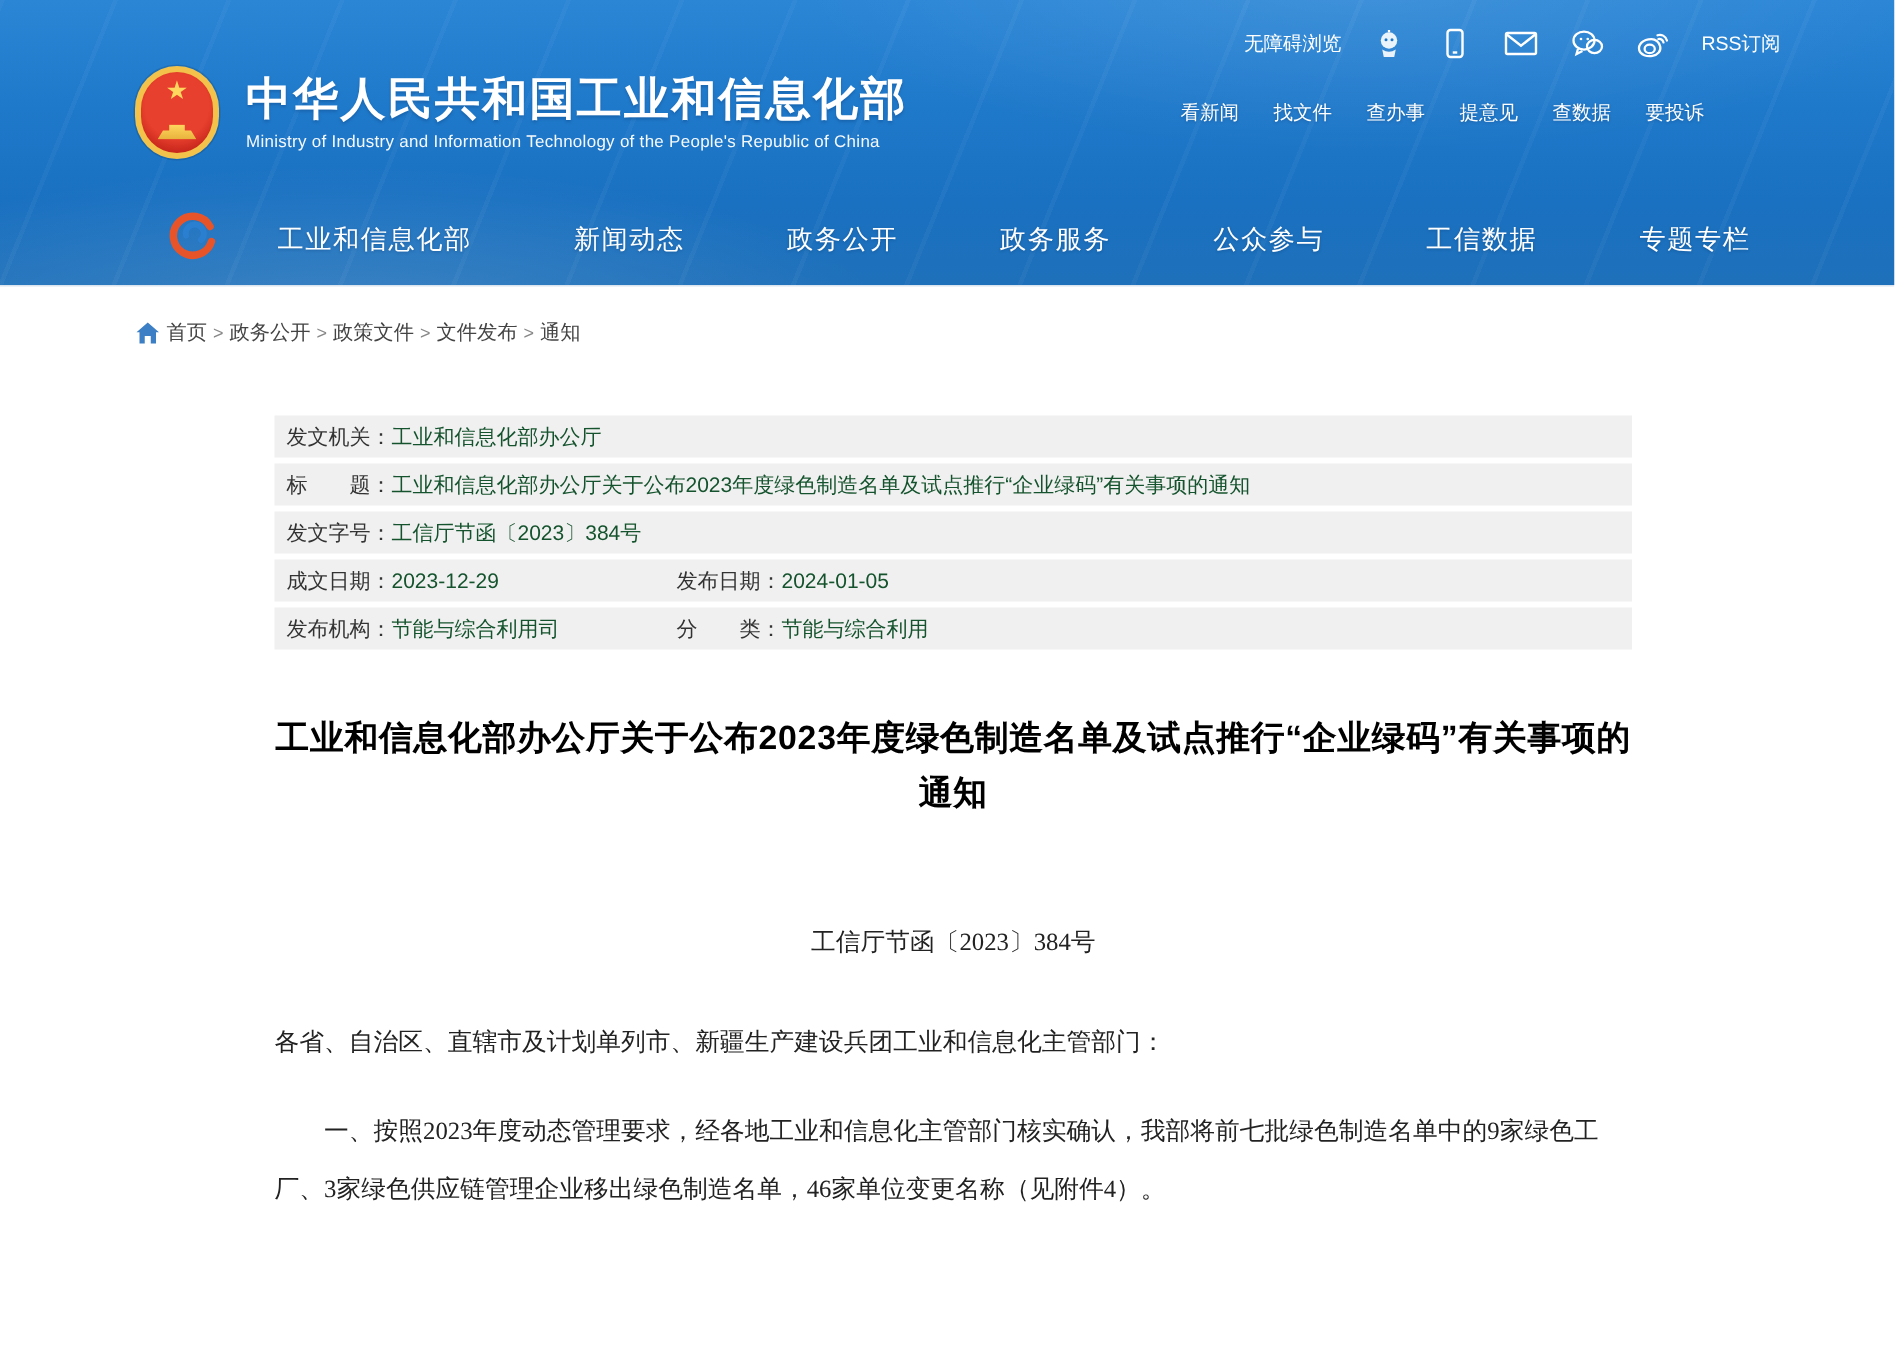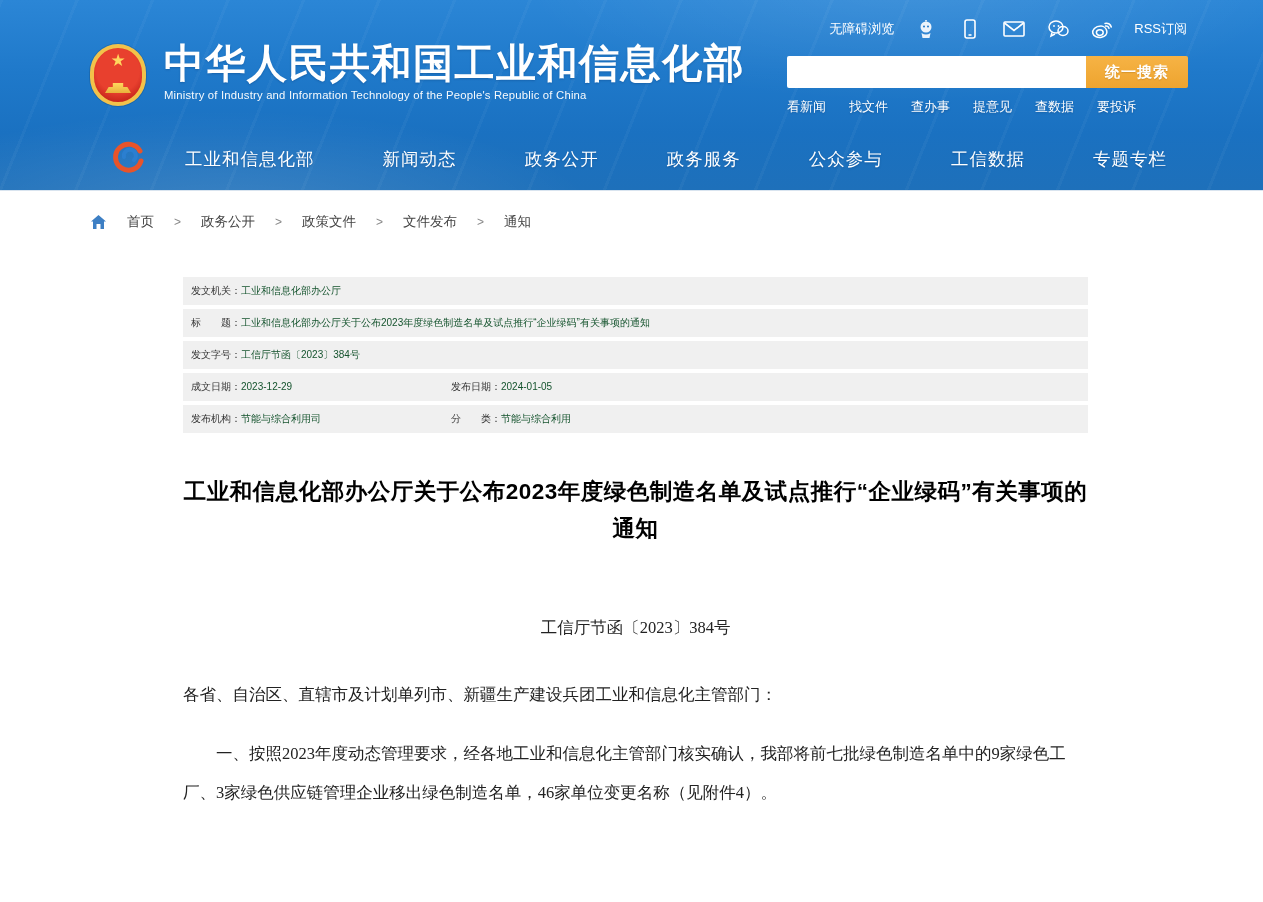--- a/index.html
+++ b/index.html
@@ -39,21 +39,21 @@
     width:56px; height:62px; border-radius:50%/46%;
     background:radial-gradient(circle at 50% 42%, #e8402e 0 54%, #c8271c 78%);
     border:4px solid #f2c24a;
     position:relative; flex:0 0 auto;
     box-shadow:0 0 0 1px rgba(0,0,0,0.12);
   }
   .emblem .star { position:absolute; left:50%; top:4px; transform:translateX(-50%); color:#ffd75e; font-size:17px; line-height:1; }
   .emblem .gate { position:absolute; left:50%; bottom:9px; transform:translateX(-50%); width:26px; height:10px;
     background:linear-gradient(#ffd75e,#e8b23c); clip-path:polygon(0 100%,100% 100%,86% 40%,70% 40%,70% 0,30% 0,30% 40%,14% 40%); }
   .logo-text { margin-left:18px; color:#fff; }
-  .logo-cn { font-size:40px; font-weight:bold; letter-spacing:1.5px; line-height:34px; text-shadow:0 1px 2px rgba(0,40,90,0.25);font-family:Liberation Mono, monospace; }
+  .logo-cn { font-size:30px; font-weight:bold; letter-spacing:1.5px; line-height:34px; text-shadow:0 1px 2px rgba(0,40,90,0.25); }
   .logo-en { font-size:11.3px; margin-top:5px; letter-spacing:0.2px; opacity:0.96; }
 
   
   .search-area { position:absolute; left:787px; top:56px; width:401px; z-index:2; }
   .search-row { display:flex; height:32px; }
   .search-input {
     flex:1; height:32px; border:none; outline:none; background:#fff;
     padding:0 10px; font-size:14px; border-radius:2px 0 0 2px;
   }
   .search-btn {
@@ -72,33 +72,33 @@
   }
   .nav-logo { position:absolute; left:90px; top:2px; width:38px; height:38px; }
   .nav-items {
     display:flex; justify-content:space-between; align-items:center;
     margin-left:165px; margin-right:96px; flex:1;
   }
   .nav-items a { color:#fff; font-size:17.5px; text-decoration:none; letter-spacing:1px; text-shadow:0 1px 2px rgba(0,40,90,0.3); }
 
   
   .breadcrumb {
-    margin:22px 0 0 90px; display:flex; align-items:center; gap:20px;
+    margin:22px 0 0 90px; display:flex; align-items:center; gap:4px;
     font-size:13.5px; color:#555;
   }
   .breadcrumb a { color:#444; text-decoration:none; }
   .breadcrumb .sep { color:#888; font-size:12px; }
   .home-icon { display:flex; align-items:center; }
 
   .doc-area { width:905px; margin:46px 0 0 183px; }
 
   .meta-table { width:100%; }
   .meta-row {
     background:#f0f0f0; min-height:26px; margin-bottom:4px;
-    display:flex; align-items:center; font-size:10px; color:#333;
+    display:flex; align-items:center; font-size:14px; color:#333;
     padding:5px 8px 5px 8px; line-height:18px;
   }
   .meta-cell1 { display:flex; flex:0 0 auto; }
   .meta-cell1.fixed { width:260px; }
   .meta-cell2 { display:flex; flex:1; }
   .meta-label { color:#333; white-space:pre; flex:0 0 auto; }
   .meta-value { color:#14532d; }
 
   .doc-title {
     margin-top:40px; text-align:center; font-size:22.5px; font-weight:bold;
@@ -170,24 +170,20 @@
       <span class="star">★</span>
       <span class="gate"></span>
     </div>
     <div class="logo-text">
       <div class="logo-cn">中华人民共和国工业和信息化部</div>
       <div class="logo-en">Ministry of Industry and Information Technology of the People's Republic of China</div>
     </div>
   </div>
 
   <div class="search-area">
-    <div class="search-row">
-      <input class="search-input" type="text" value="" style="">
-      <button class="search-btn">统一搜索</button>
-    </div>
     <div class="quick-links">
       <a href="#">看新闻</a>
       <a href="#">找文件</a>
       <a href="#">查办事</a>
       <a href="#">提意见</a>
       <a href="#">查数据</a>
       <a href="#">要投诉</a>
     </div>
   </div>
 

